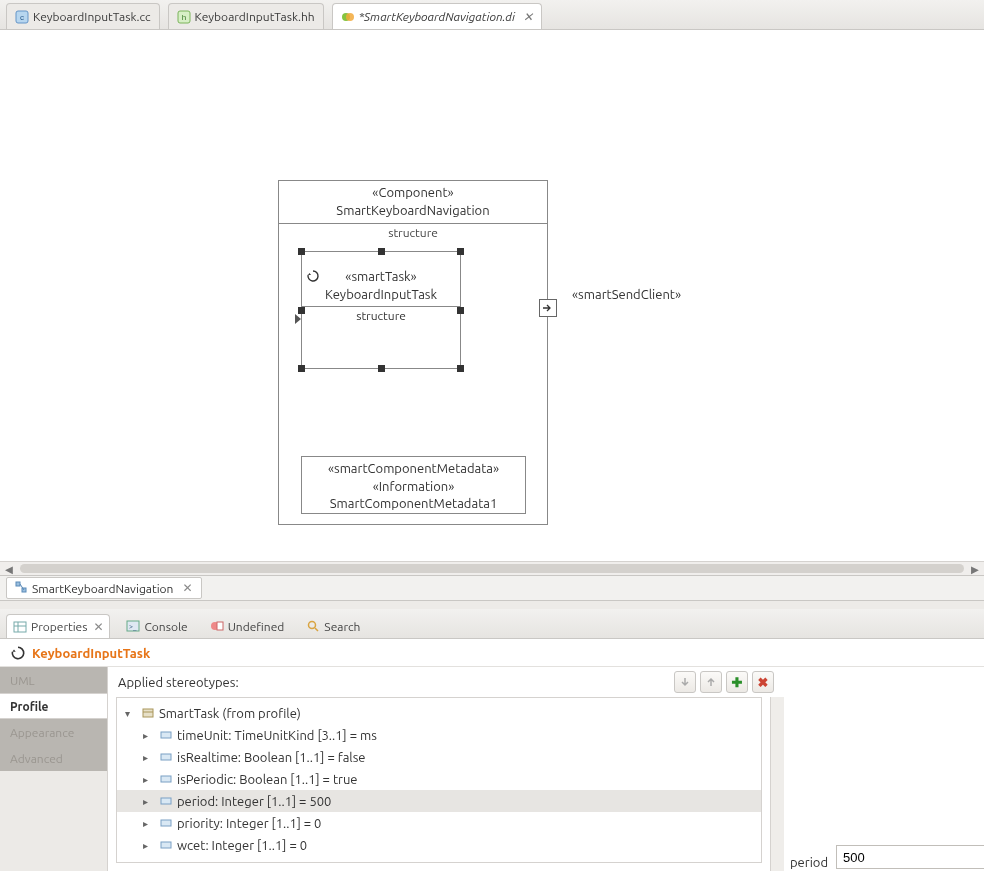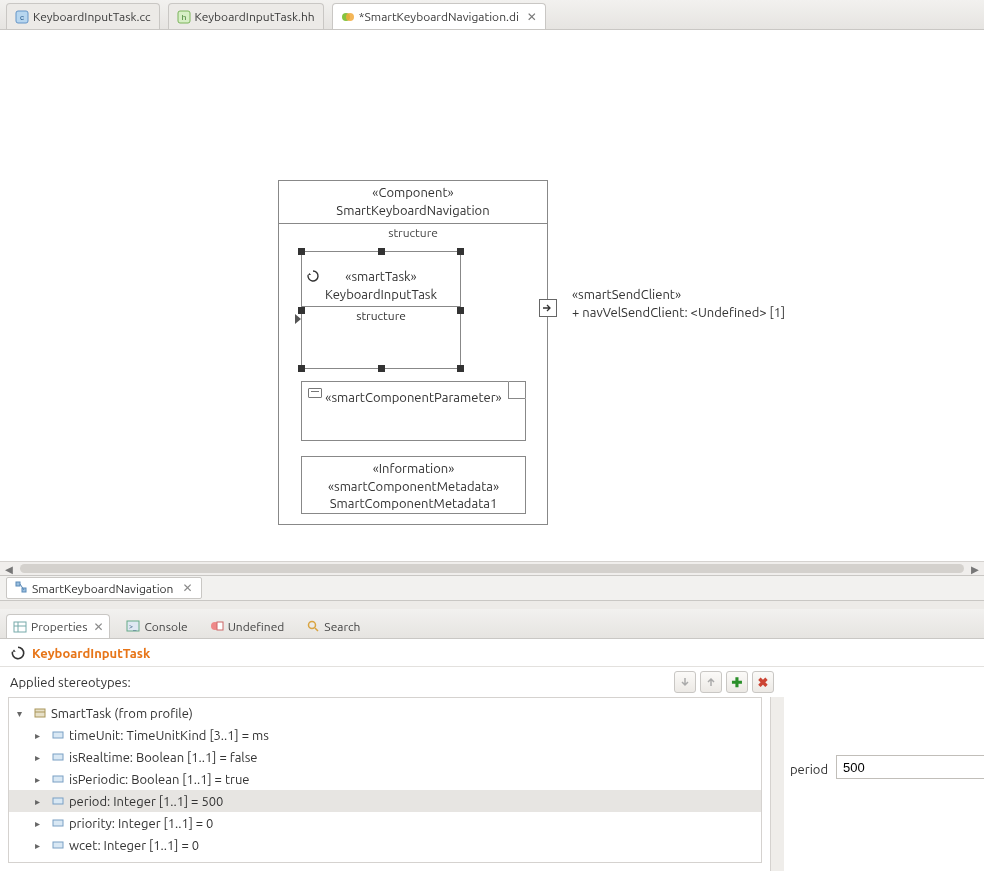--- a/index.html
+++ b/index.html
@@ -37,20 +37,21 @@
     background: #eceae7;
     border: 1px solid #c9c7c4;
     border-bottom: none;
     border-radius: 4px 4px 0 0;
     color: #3a3a3a;
     font-size: 12px;
     cursor: pointer;
   }
   .editor-tab.active {
     background: #fff;
+    font-style: italic;
   }
   .editor-tab .icon { width: 14px; height: 14px; display: inline-flex; align-items: center; justify-content: center; }
   .editor-tab .close { margin-left: 4px; color: #777; font-size: 12px; cursor: pointer; }
   
   .canvas {
     position: relative;
     flex: 1;
     background: #fff;
     overflow: hidden;
   }
@@ -336,22 +337,22 @@
     padding-left: 8px;
     gap: 4px;
   }
   .tree-row.child { padding-left: 26px; }
   .tree-row.selected { background: #e7e5e2; padding-left: 26px;}
   .tree-toggle { width: 12px; color: #666; font-size: 10px; cursor: pointer; }
   .tree-icon { width: 14px; height: 14px; display: inline-flex; align-items: center; justify-content: center; }
 
   .value-pane {
     width: 200px;
-    display: flex; align-items: center;
-    padding: 4px 6px 8px 6px;
+    display: flex; align-items: flex-end;
+    padding: 4px 6px 2px 6px;
     gap: 8px;
   }
   .value-pane label { font-size: 13px; padding-top: 4px; }
   .value-pane input {
     flex: 1;
     height: 24px;
     border: 1px solid #c1beb9;
     padding: 0 6px;
     background: #fff;
     font-size: 13px;
@@ -424,44 +425,36 @@
         <div class="handle h-nw"></div>
         <div class="handle h-n"></div>
         <div class="handle h-ne"></div>
         <div class="handle h-w"></div>
         <div class="handle h-e"></div>
         <div class="handle h-sw"></div>
         <div class="handle h-s"></div>
         <div class="handle h-se"></div>
       </div>
 
-      <div class="note-box">
-        <div class="note-fold2"></div>
-        <div class="note-icon"></div>
-        <div class="note-content">
-          <div>«smartComponentParameter»</div>
-        </div>
-      </div>
 
       <div class="meta-box">
+        <div>«smartComponentMetadata»</div>
         <div>«Information»</div>
-        <div>«smartComponentMetadata»</div>
         <div>SmartComponentMetadata1</div>
       </div>
     </div>
 
     <div class="port">
       <svg viewBox="0 0 12 12">
           <path d="M1 6 h7 M5 3 l3 3 l-3 3" fill="none" stroke="#333" stroke-width="1.3"></path>
           <rect x="0.5" y="0.5" width="11" height="11" fill="none" stroke="none"></rect>
         </svg>
     </div>
     <div class="port-label">
       <div>«smartSendClient»</div>
-      <div>+ navVelSendClient: &lt;Undefined&gt; [1]</div>
     </div>
   </div>
 
   <div class="hscroll">
     <div class="arrow left">◄</div>
     <div class="thumb"></div>
     <div class="arrow right">►</div>
   </div>
 
   <div class="diagram-tabs">
@@ -524,20 +517,26 @@
       <span class="icon">
         <svg viewBox="0 0 14 14">
             <path d="M7 2 a5 5 0 1 1 -4.9 4" fill="none" stroke="#333" stroke-width="1.4"></path>
             <path d="M2 6 l1.5 -2 l1.5 2 z" fill="#333"></path>
           </svg>
       </span>
       <span class="title">KeyboardInputTask</span>
     </div>
 
     <div class="panel-body">
+      <div class="side-cats">
+        <div class="side-cat dim">UML</div>
+        <div class="side-cat active">Profile</div>
+        <div class="side-cat dim">Appearance</div>
+        <div class="side-cat dim">Advanced</div>
+      </div>
 
       <div class="stereo-pane">
         <div class="stereo-toolbar">
           <div class="left">
             <span>Applied stereotypes:</span>
           </div>
           <div class="right">
             <div class="tbtn grey">
               <svg viewBox="0 0 12 12" width="12" height="12">
                   <path d="M6 2 v6 M3 6 l3 3 l3 -3" fill="none" stroke="#aaa" stroke-width="1.5"></path>

